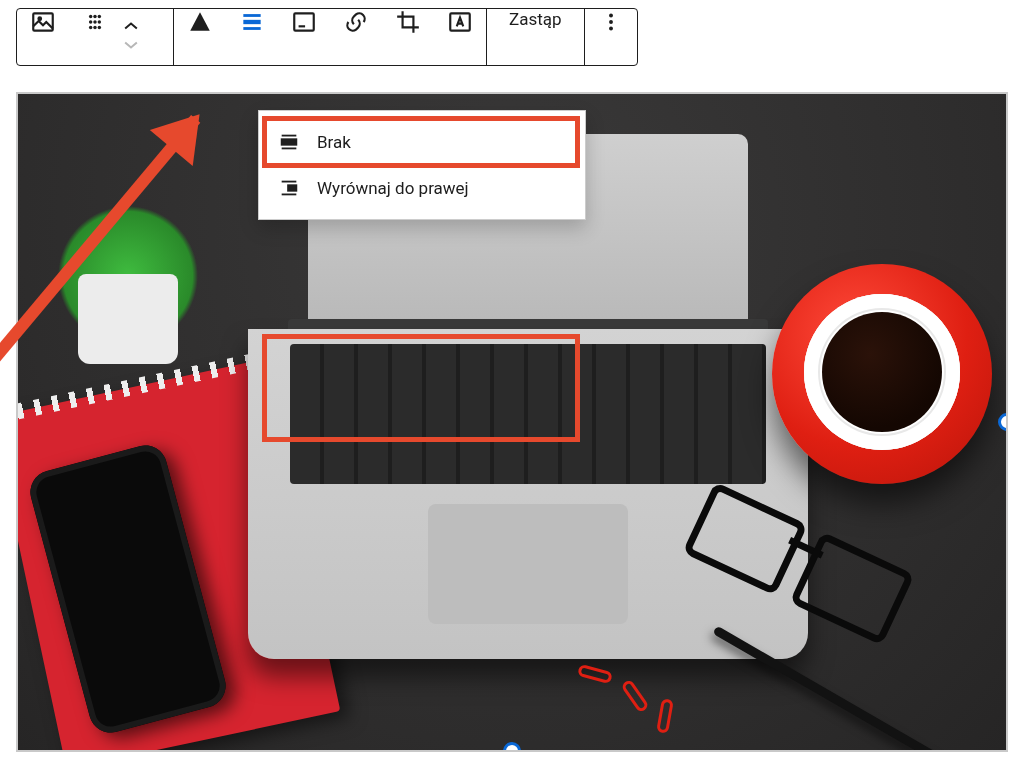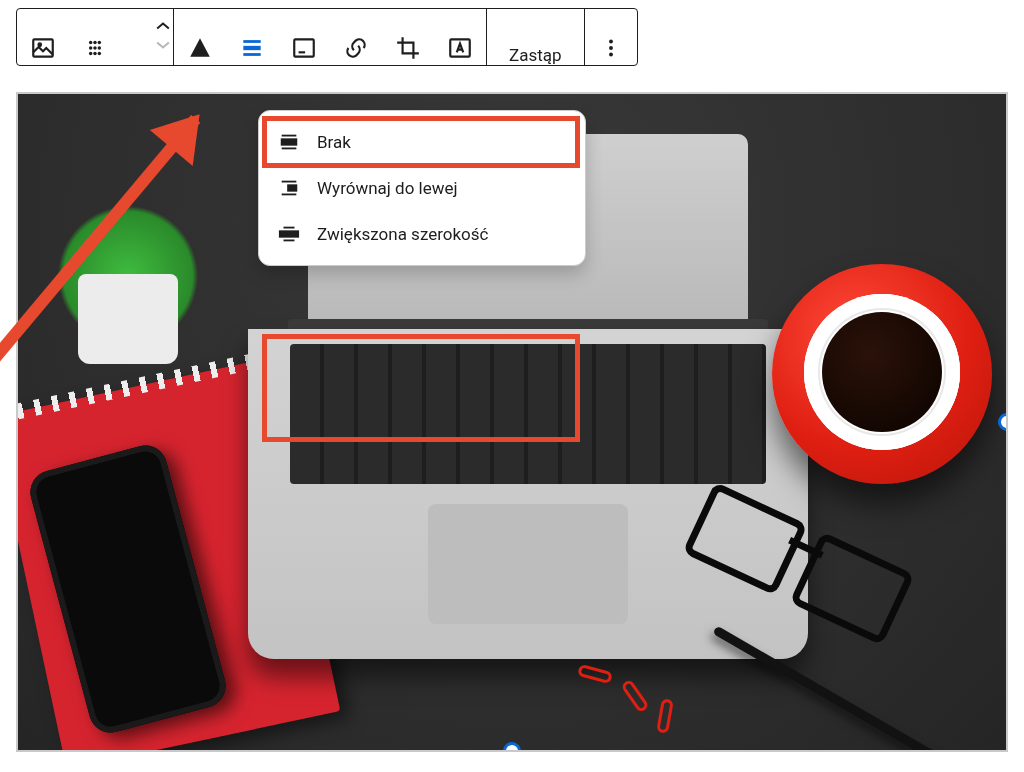--- a/index.html
+++ b/index.html
@@ -25,21 +25,21 @@
     background: #fff;
   }
   .toolbar-group {
     display: flex;
     border-right: 1px solid #1e1e1e;
   }
   .toolbar-group:last-child { border-right: none; }
   .tb-btn {
     width: 52px;
     display: flex;
-    align-items: flex-end;
+    align-items: flex-start;
     justify-content: center;
     cursor: pointer;
     color: #1e1e1e;
   }
   .tb-btn.wide { width: auto; padding: 0 22px; font-size: 17px; }
   .tb-btn.active svg { color: #0a68d6; }
   .tb-btn svg { width: 26px; height: 26px; }
   .updown { flex-direction: column; gap: 0; }
   .updown svg { width: 20px; height: 14px; }
   .updown .down { color: #b7b7b7; }
@@ -183,21 +183,21 @@
   .handle.bottom{ left:50%; bottom:-10px; transform:translateX(-50%);}
 
   
   .dropdown{
     position:absolute;
     top:110px; left:258px;
     width:328px;
     background:#fff;
     border:1px solid #ccc;
     box-shadow:0 8px 18px rgba(0,0,0,.2);
-    border-radius:12px;
+    border-radius:0;
     padding:8px 0;
     z-index:20;
   }
   .menu-item{
     display:flex; align-items:center;
     gap:16px;
     padding:12px 18px;
     font-size:17px;
     cursor:pointer;
     color:#1e1e1e;
@@ -393,31 +393,21 @@
 
 
   <div class="menu-item">
     <span class="mi-icon">
       <svg viewBox="0 0 24 24" fill="none" stroke="currentColor" stroke-width="2">
         <line x1="4" y1="5" x2="20" y2="5"></line>
           <rect x="11" y="9" width="9" height="6" fill="currentColor"></rect>
           <line x1="4" y1="19" x2="20" y2="19"></line>
       </svg>
     </span>
-    <span>Wyrównaj do lewej</span>
-  </div>
-
-  <div class="menu-item">
-    <span class="mi-icon">
-      <svg viewBox="0 0 24 24" fill="none" stroke="currentColor" stroke-width="2">
-        <line x1="6" y1="5" x2="18" y2="5"></line>
-          <rect x="2" y="9" width="20" height="6" fill="currentColor"></rect>
-          <line x1="6" y1="19" x2="18" y2="19"></line>
-      </svg>
-    </span>
-    <span>Zwiększona szerokość</span>
-  </div>
+    <span>Wyrównaj do prawej</span>
+  </div>
+
 
 </div>
 
 <div class="annot-box" style="top:116px; left:262px; width:318px; height:52px;"></div>
 <div class="annot-box" style="top:334px; left:262px; width:318px; height:108px;"></div>
 <div class="arrow-annot"></div>
 
 </body></html>

